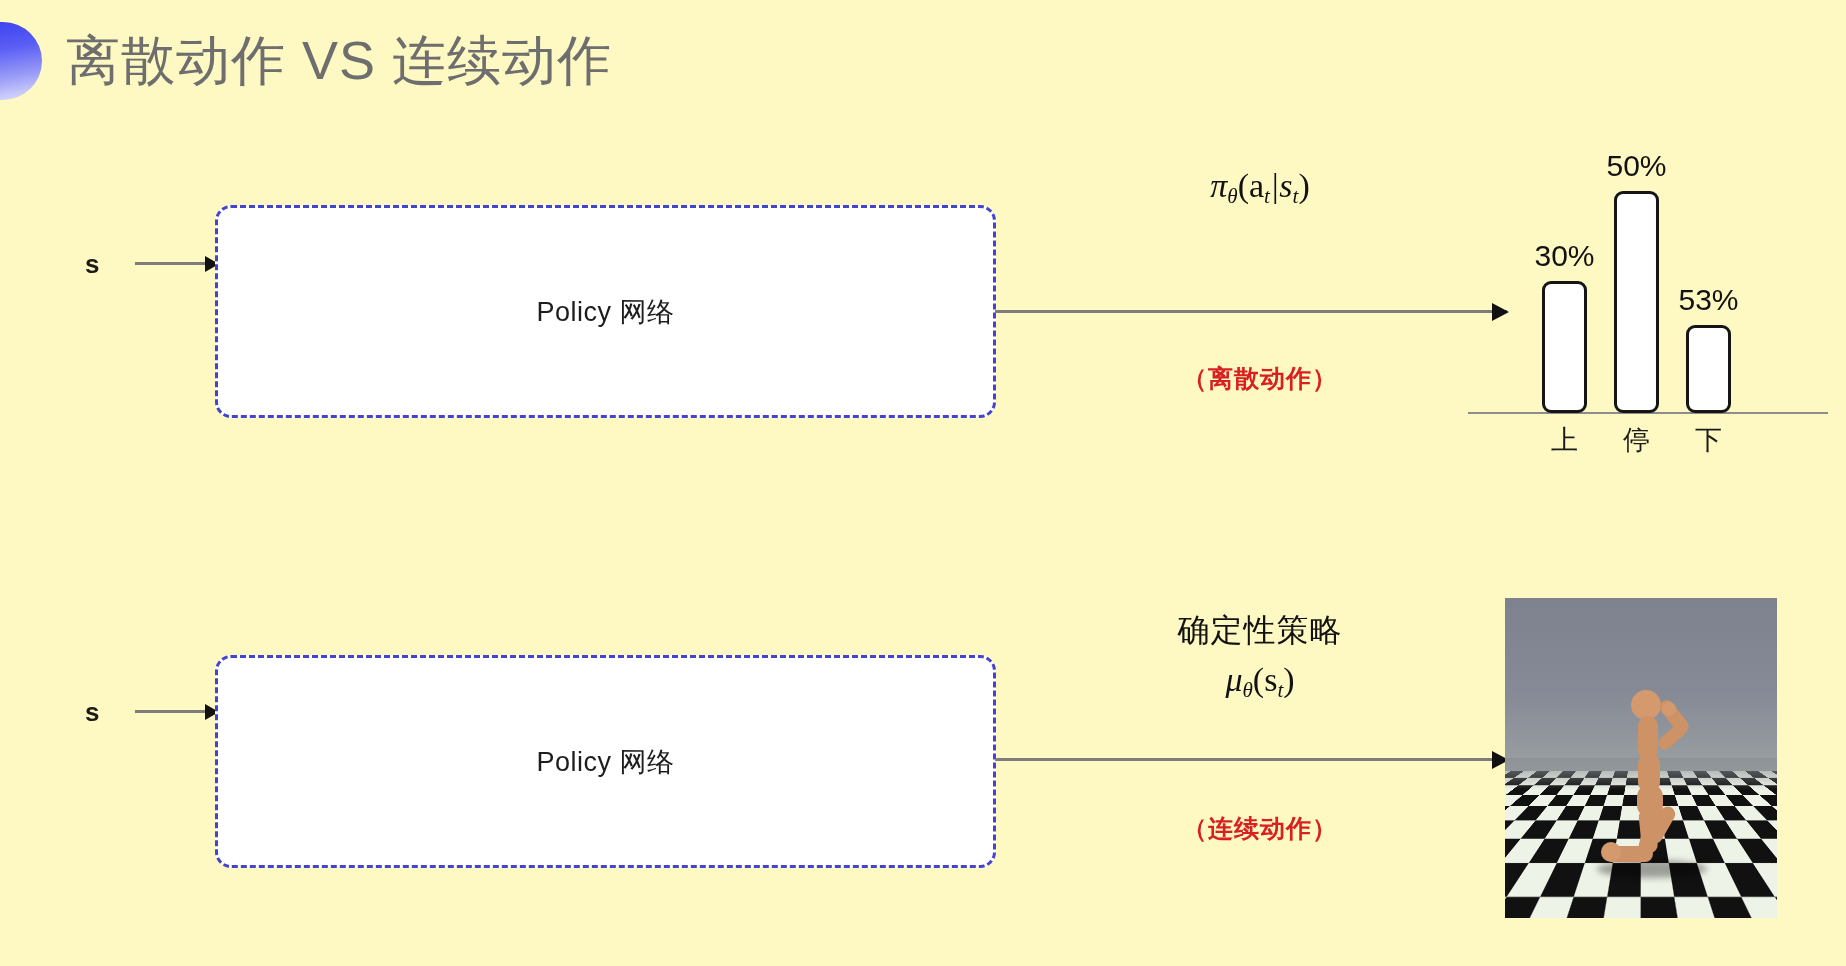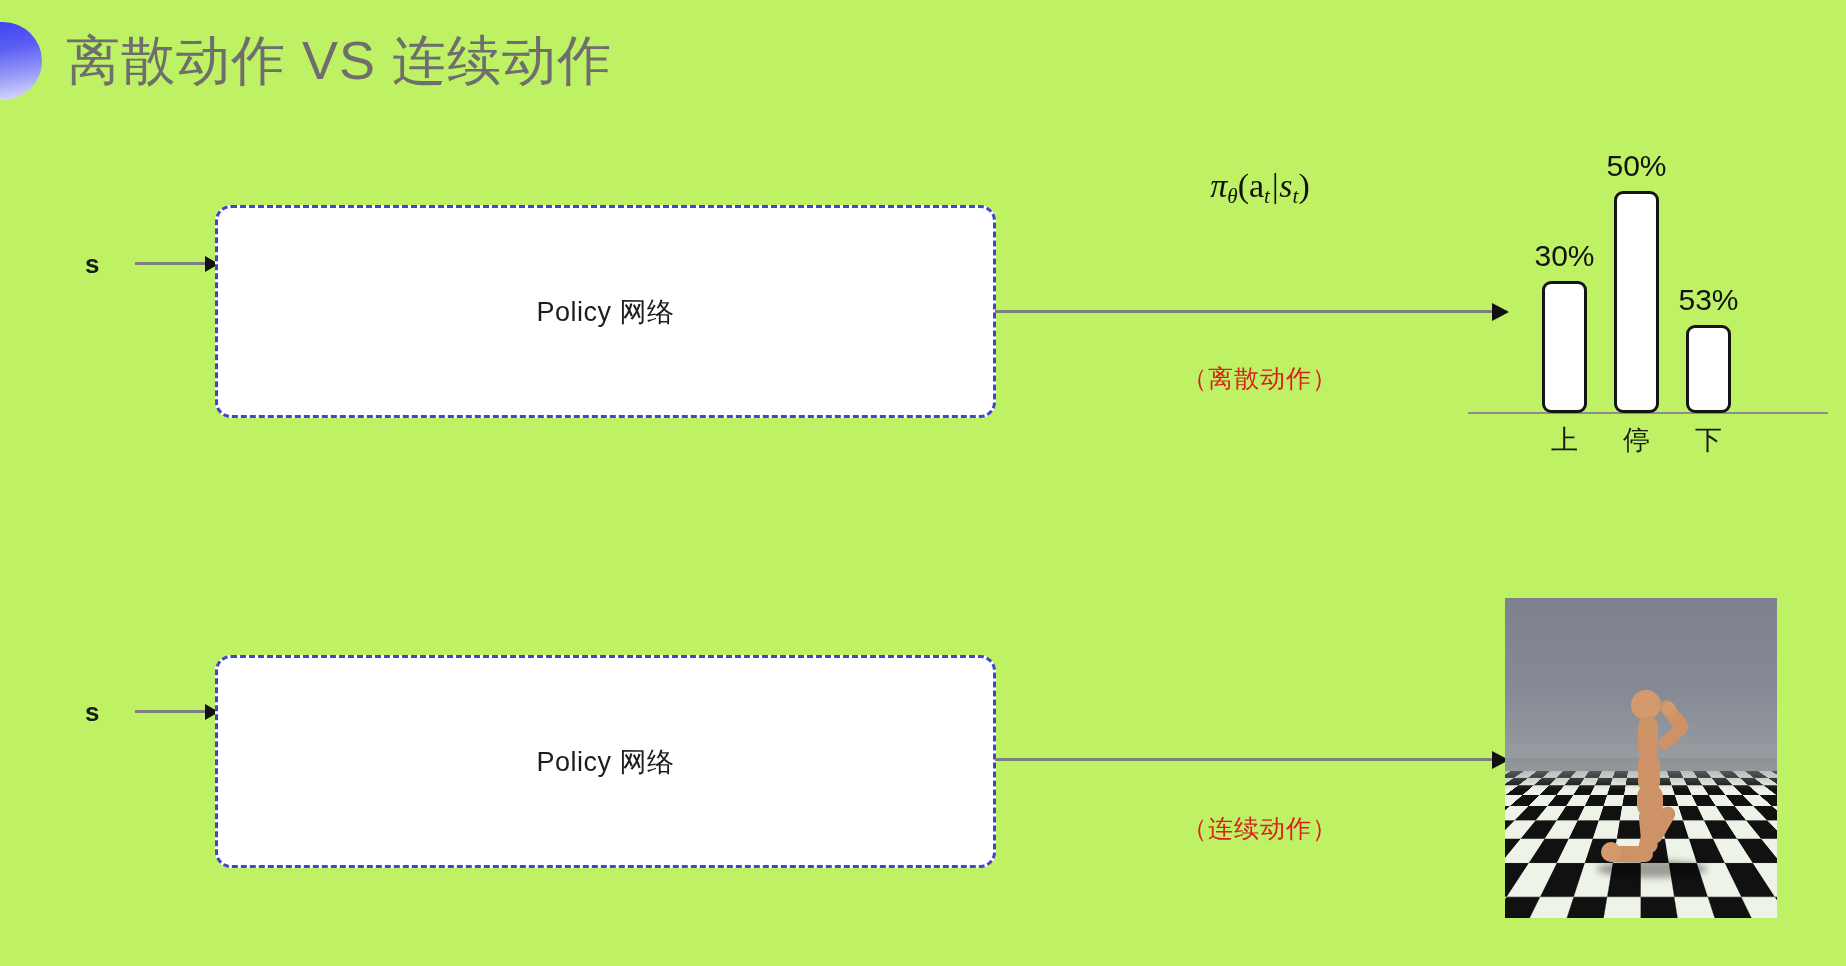--- a/index.html
+++ b/index.html
@@ -3,21 +3,21 @@
 <meta charset="utf-8">
 <style>
   html,body{margin:0;padding:0;}
   body{
     width:1846px;height:966px;
     background:#ffffff;
     font-family:"Liberation Sans","DejaVu Sans",sans-serif;
     overflow:hidden;
     position:relative;
   }
-  .slide{position:absolute;inset:0;background:#bef264;}
+  .slide{position:absolute;inset:0;background:#fef9c3;}
 
   
   .title-deco{
     position:absolute;left:-22px;top:22px;width:64px;height:78px;
     border-radius:0 40px 40px 0;
     background:linear-gradient(170deg,#3b40ef 0%,#5a5ef4 35%,#9a9cf6 68%,#e3e4fd 100%);
   }
   .title-text{
     position:absolute;left:66px;top:24px;
     font-size:54px;line-height:72px;color:#6e6e6e;
@@ -67,21 +67,21 @@
     font-size:34px;color:#121212;line-height:56px;
     font-family:Liberation Serif, serif;
     font-style:italic;
   }
   .policy-caption .pc-formula sub{
     font-size:.62em;font-style:italic;vertical-align:-.28em;
   }
   .policy-caption .pc-formula .upr{font-style:normal;}
   .policy-note{
     position:absolute;text-align:center;white-space:nowrap;
-    font-size:25px;color:#d91f1f;letter-spacing:1px;
+    font-size:25px;color:#d91f1f;letter-spacing:1px;font-weight:bold;
   }
 
   
   .barchart{position:absolute;}
   .bc-axis{
     position:absolute;left:0;bottom:44px;height:2px;background:#8d8d8d;width:100%;
   }
   .bc-bar{
     position:absolute;bottom:45px;
     background:#fff;border:3px solid #151515;
@@ -170,20 +170,24 @@
   <div class="s-label" style="left:85px;top:697px;">s</div>
   <div class="arrow short" style="left:135px;top:710px;width:82px;"></div>
 
   <div class="policy-box" style="left:215px;top:655px;width:775px;height:207px;">
     <span class="policy-box-label">Policy 网络</span>
   </div>
 
   <div class="arrow" style="left:995px;top:758px;width:512px;"></div>
 
   <div class="policy-caption" style="left:1115px;top:608px;width:290px;">
+    <div class="pc-name">确定性策略</div>
+    <div class="pc-formula">
+      <span>μ</span><sub>θ</sub><span class="upr">(s</span><sub>t</sub><span class="upr">)</span>
+    </div>
   </div>
 
   <div class="policy-note" style="left:1115px;top:812px;width:290px;">（连续动作）</div>
 
   <div class="sim" style="left:1505px;top:598px;width:272px;height:320px;">
     <div class="sim-sky"></div>
     <div class="sim-floor"></div>
     <div class="sim-haze"></div>
 
     <div class="sim-shadow" style="left:92px;top:262px;width:110px;height:18px;"></div>

